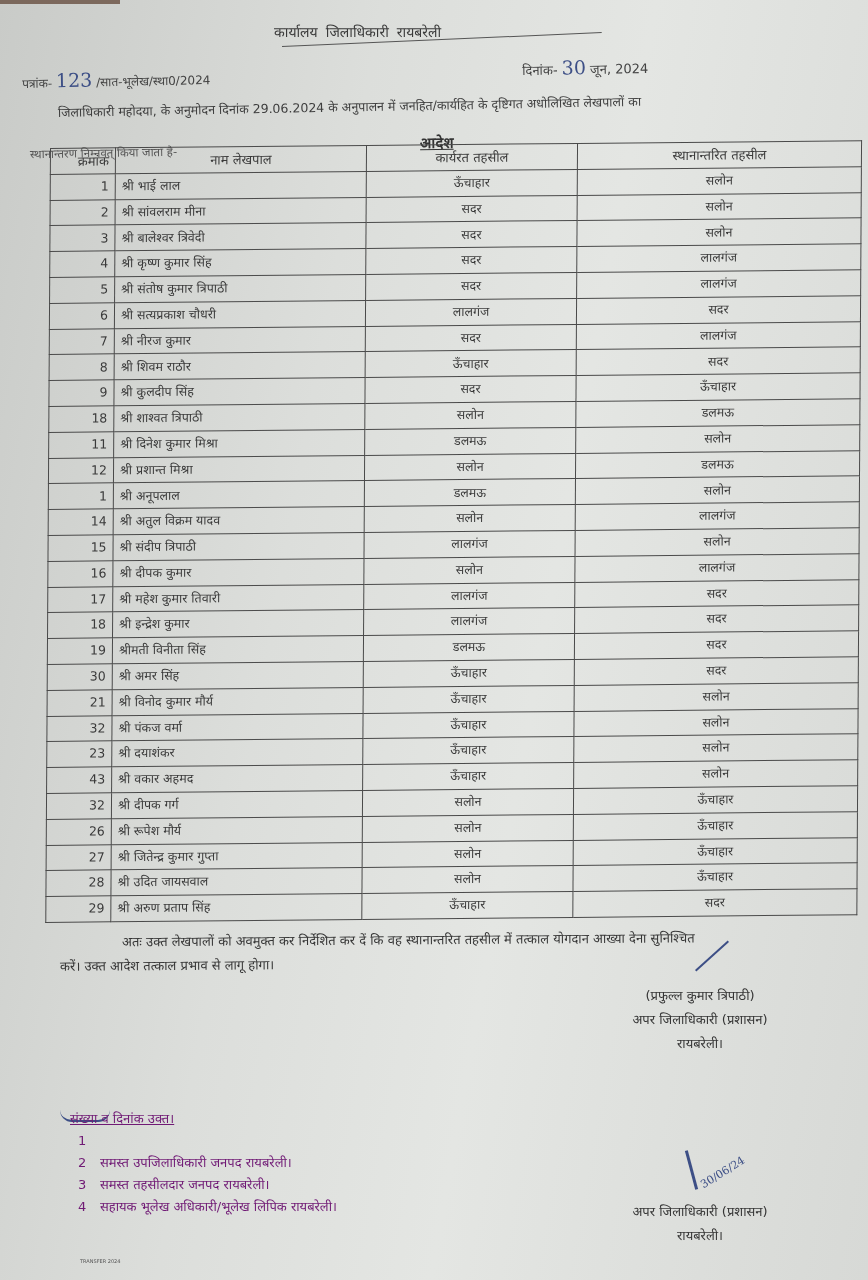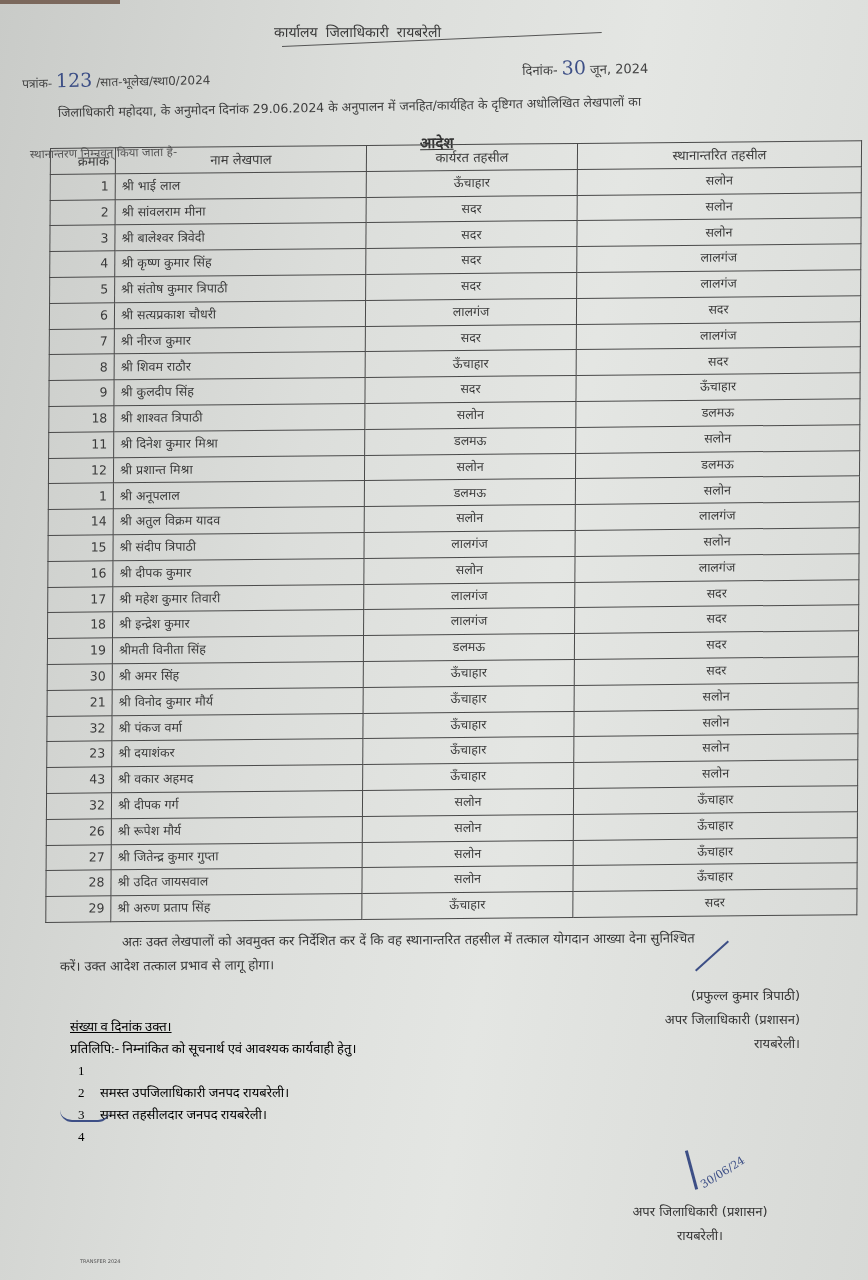--- a/index.html
+++ b/index.html
@@ -59,31 +59,30 @@
   .c-name { width: 238px; text-align: left; }
   .c-name-h { text-align: center; }
   .c-from { width: 198px; text-align: center; }
   .c-to { text-align: center; }
   .closing {
     position: absolute; left: 60px; top: 928px; width: 800px; font-size: 13px;
     line-height: 24px; color: #353535; transform: rotate(-0.4deg);
   }
   .closing .p1 { text-indent: 62px; }
   .sig-block {
-    position: absolute; left: 600px; top: 984px; width: 200px; text-align: right;
+    position: absolute; left: 600px; top: 984px; width: 200px; text-align: center;
     font-size: 13px; line-height: 24px; color: #353535;
   }
   .sig-stroke {
     position: absolute; left: 690px; top: 955px; width: 44px; height: 2px;
     background: #3d4f86; transform: rotate(-42deg);
   }
   .copy-block {
-    position: absolute; left: 70px; top: 1016px; font-size: 13px; line-height: 22px;
-    color: #000000;
-    font-family: Liberation Serif, serif;
+    position: absolute; left: 70px; top: 1108px; font-size: 13px; line-height: 22px;
+    color: #701a75;
   }
   .copy-block .ref { text-decoration: underline; }
   .copy-block ol { list-style: none; margin: 0; padding: 0 0 0 8px; }
   .copy-block li { display: flex; gap: 12px; }
   .copy-block li .n { width: 10px; }
   .strike-mark {
     position: absolute; left: 60px; top: 1110px; width: 50px; height: 10px;
     border-bottom: 2px solid #3d4f86; border-radius: 0 0 20px 20px;
   }
   .sig2 { position: absolute; left: 690px; top: 1150px; }
@@ -329,35 +328,35 @@
 <div class="sig-stroke"></div>
 <div class="sig-block">
   <div>(प्रफुल्ल कुमार त्रिपाठी)</div>
   <div>अपर जिलाधिकारी (प्रशासन)</div>
   <div>रायबरेली।</div>
 </div>
 
 <div class="strike-mark"></div>
 <div class="copy-block">
   <div class="ref">संख्या व दिनांक उक्त।</div>
-  <div>प्रतिलिपि:- निम्नांकित को सूचनार्थ एवं आवश्यक कार्यवाही हेतु।</div>
   <ol id="copy-list">
       <li>
         <span class="n">1</span>
       </li>
       <li>
         <span class="n">2</span>
         <span>समस्त उपजिलाधिकारी जनपद रायबरेली।</span>
       </li>
       <li>
         <span class="n">3</span>
         <span>समस्त तहसीलदार जनपद रायबरेली।</span>
       </li>
       <li>
         <span class="n">4</span>
+        <span>सहायक भूलेख अधिकारी/भूलेख लिपिक रायबरेली।</span>
       </li>
     </ol>
 </div>
 
 <div class="sig2">
   <div class="stroke"></div>
   <div class="date">30/06/24</div>
 </div>
 <div class="sig-block2">
   <div>अपर जिलाधिकारी (प्रशासन)</div>

